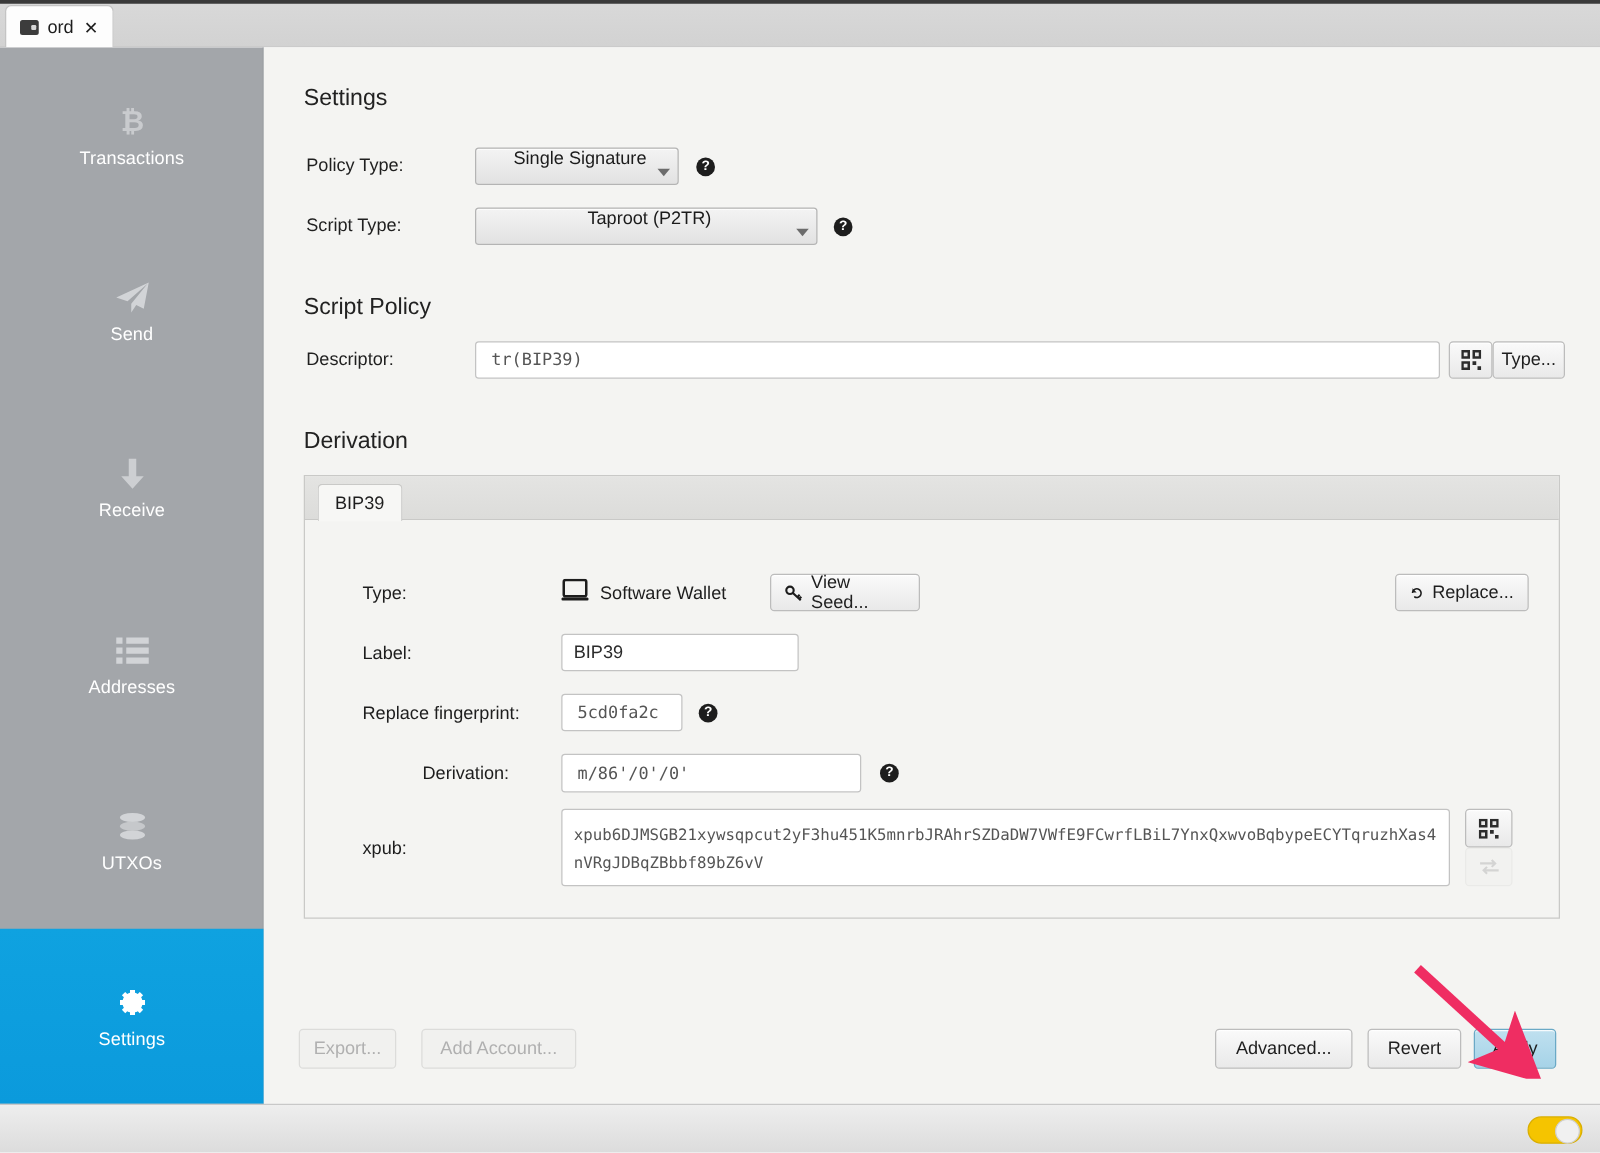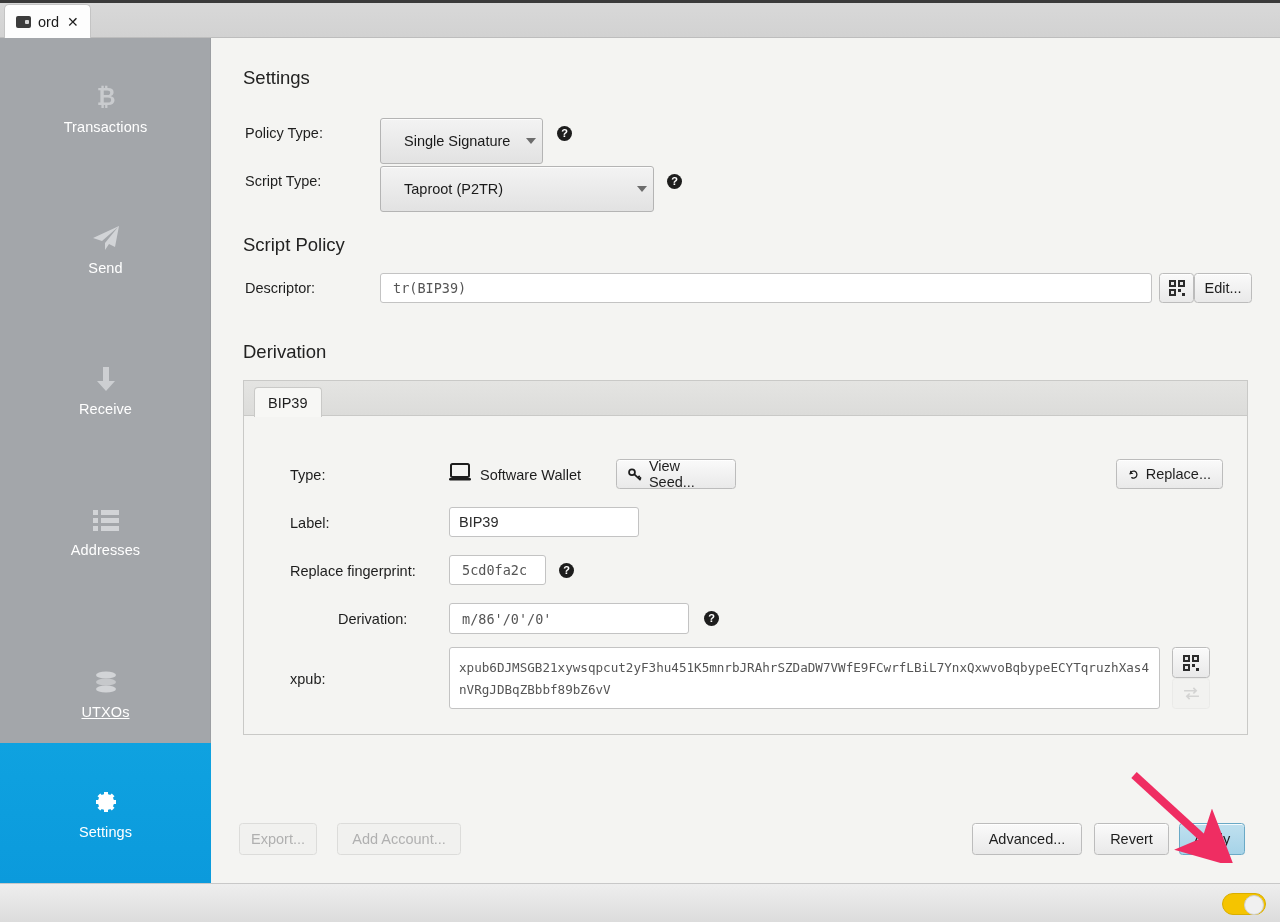--- a/index.html
+++ b/index.html
@@ -76,26 +76,27 @@
   h2.section {
     margin: 0; position: absolute;
     font-size: 18.5px; font-weight: 400; color: #222;
   }
   .row-label {
     position: absolute; font-size: 14.5px; color: #1f1f1f;
   }
 
   
   .combo {
-    position: absolute; height: 46px;
+    position: absolute; height: 30px;
     background: linear-gradient(to bottom,#f3f3f3 0%, #e2e2e2 100%);
     border: 1px solid #b4b4b4; border-radius: 3px;
     display: flex; align-items: center;
-    padding: 0 6px 0 23px; font-size: 14.5px; color: #1b1b1b;
+    padding: 0 6px 0 11px; font-size: 14.5px; color: #1b1b1b;
     box-shadow: 0 1px 0 rgba(255,255,255,.7) inset;
+    flex-direction: column;
   }
   .combo .caret {
     margin-left: auto; width: 0; height: 0;
     border-left: 5.5px solid transparent; border-right: 5.5px solid transparent;
     border-top: 6px solid #6c6c6c;
   }
 
   
   .help {
     position: absolute; width: 15px; height: 15px; border-radius: 50%;
@@ -224,21 +225,21 @@
           <rect x="9" y="2" width="18" height="5" fill="#d2d4d7"></rect>
           <rect x="1" y="10" width="5" height="5" fill="#d2d4d7"></rect>
           <rect x="9" y="10" width="18" height="5" fill="#d2d4d7"></rect>
           <rect x="1" y="18" width="5" height="5" fill="#d2d4d7"></rect>
           <rect x="9" y="18" width="18" height="5" fill="#d2d4d7"></rect>
         </svg>
       </span>
       <span class="nav-label">Addresses</span>
     </div>
 
-    <div class="nav-item" style="top:585px;text-decoration:underline;">
+    <div class="nav-item" style="top:564px;">
       <span class="nav-ico">
         <svg width="28" height="26" viewBox="0 0 28 26">
           <ellipse cx="14" cy="6" rx="10" ry="3.6" fill="#d2d4d7"></ellipse>
           <ellipse cx="14" cy="13" rx="10" ry="3.6" fill="#c6c8cb"></ellipse>
           <ellipse cx="14" cy="20" rx="10" ry="3.6" fill="#d2d4d7"></ellipse>
         </svg>
       </span>
       <span class="nav-label">UTXOs</span>
     </div>
 
@@ -284,21 +285,21 @@
             <rect x="2" y="2" width="3" height="3" fill="#e9e9e9"></rect>
           <rect x="9" y="0" width="7" height="7" fill="#2c2c2c"></rect>
             <rect x="11" y="2" width="3" height="3" fill="#e9e9e9"></rect>
           <rect x="0" y="9" width="7" height="7" fill="#2c2c2c"></rect>
             <rect x="2" y="11" width="3" height="3" fill="#e9e9e9"></rect>
           <rect x="9" y="9" width="3" height="3" fill="#2c2c2c"></rect>
             <rect x="13" y="13" width="3" height="3" fill="#2c2c2c"></rect>
         </svg>
       </div>
       <div class="btn" style="left:983px; top:235px; width:58px; height:30px;">
-        <span>Edit...</span>
+        <span>Type...</span>
       </div>
 
       <h2 class="section" style="left:32px; top:303px;">Derivation</h2>
 
       <div class="ks-panel" style="left:32px; top:342px; width:1005px; height:355px;">
         <div class="ks-tabbar"></div>
         <div class="ks-tab">
           <span>BIP39</span>
         </div>
 

